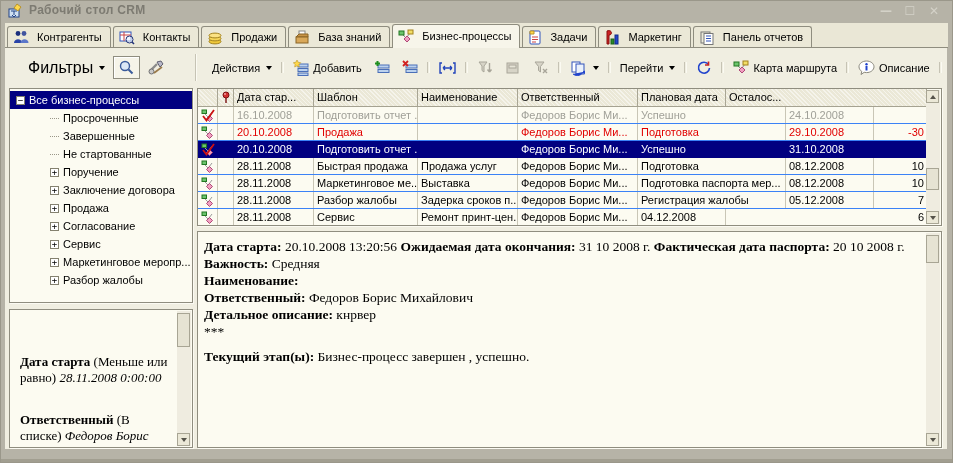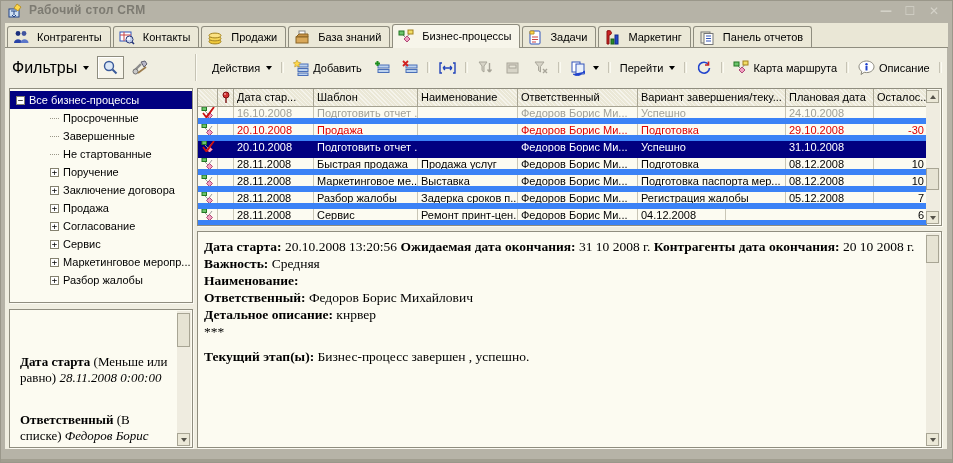--- a/index.html
+++ b/index.html
@@ -26,21 +26,21 @@
          background:#ebe8d7; border:1px solid #8f8d7f; border-bottom:none;
          border-radius:3px 3px 0 0; margin-right:2px; font-size:11px; white-space:nowrap; }
   .tab.active { height:24px; background:#f7f5ea; position:relative; z-index:2; margin-bottom:-1px; padding-bottom:1px; }
   .tab svg { flex:none; }
 
   
   .content { position:absolute; left:4px; top:47px; right:5px; bottom:13px; background:#f0eee1; }
 
   
   .toolbar-row { position:absolute; left:0; right:0; top:0; height:39px; display:flex; align-items:center; }
-  .left-toolbar { width:188px; flex:none; display:flex; align-items:flex-end; gap:3px; padding-left:2px; }
+  .left-toolbar { width:188px; flex:none; display:flex; align-items:flex-end; gap:3px; padding-left:18px; }
   .tool-sep { width:3px; align-self:stretch; margin:6px 2px; border-left:1px solid #c6c3b4; border-right:1px solid #fbfaf2; }
   .main-toolbar { flex:1; display:flex; align-items:center; gap:2px; padding-left:8px; font-size:11px; }
   .tbtn { display:flex; align-items:center; gap:4px; height:23px; padding:0 4px; border:1px solid transparent; cursor:default; white-space:nowrap; }
   .tbtn.pressed { border:1px solid #8f8d7f; background:#f6f4e9; box-shadow:inset 1px 1px 0 #fff; }
   .arrow-down { width:0; height:0; border-left:3px solid transparent; border-right:3px solid transparent; border-top:4px solid #000; margin-left:2px; }
   .tbtn svg{flex:none;}
   .grayed { opacity:.95; }
 
   
   .panel { position:absolute; background:#fcfbf1; border:1px solid #8f8d7f; box-shadow:1px 1px 0 #fbfaf2; }
@@ -77,21 +77,21 @@
   .sc-thumb { position:absolute; left:0; width:13px; background:#e6e3d3; border:1px solid #a8a594; }
   .tri-up { width:0;height:0;border-left:3px solid transparent;border-right:3px solid transparent;border-bottom:4px solid #55534a;}
   .tri-down { width:0;height:0;border-left:3px solid transparent;border-right:3px solid transparent;border-top:4px solid #55534a;}
 
   
   .thead { display:flex; height:18px; background:#ebe8d7;
            background-image:repeating-linear-gradient(45deg, rgba(255,255,255,.5) 0 1px, transparent 1px 3px);
            border-bottom:1px solid #a5a291; font-size:11px; margin-right:14px;}
   .thead .hcell { padding:2px 3px 0 3px; border-right:1px solid #a8a594; overflow:hidden; white-space:nowrap; }
   .tbody { position:absolute; left:0; right:14px; top:18px; bottom:0; overflow:hidden; }
-  .trow { display:flex; height:17px; line-height:16px; font-size:11px; border-bottom:6px solid #3b82f6; }
+  .trow { display:flex; height:17px; line-height:16px; font-size:11px; border-bottom:1px solid #3b82f6; }
   .cell { padding:0 3px; border-right:1px solid #c9c6b6; overflow:hidden; white-space:nowrap; display:flex; align-items:center;}
   .c0{width:20px; flex:none; justify-content:center; padding:0;}
   .c1{width:16px; flex:none;}
   .c2{width:80px; flex:none;}
   .c3{width:104px; flex:none;}
   .c4{width:100px; flex:none;}
   .c5{width:120px; flex:none;}
   .c6{width:148px; flex:none;}
   .c7{width:88px; flex:none;}
   .c8{flex:1; justify-content:flex-end; border-right:none;}
@@ -394,21 +394,20 @@
           <svg width="10" height="13" viewBox="0 0 10 13">
             <circle cx="5" cy="4" r="3" fill="#d23030" stroke="#7a1010"></circle>
             <circle cx="4" cy="3" r="1" fill="#f2a0a0"></circle>
             <path d="M5 7 L5 12" stroke="#7a1010" stroke-width="1.4"></path>
           </svg>
         </div>
         <div class="hcell c2">Дата стар...</div>
         <div class="hcell c3">Шаблон</div>
         <div class="hcell c4">Наименование</div>
         <div class="hcell c5">Ответственный</div>
-        <div class="hcell c6">Вариант завершения/теку...</div>
         <div class="hcell c7">Плановая дата</div>
         <div class="hcell c8">Осталос...</div>
       </div>
       <div class="tbody" id="tbody">
           <div class="trow done">
             <div class="cell c0">
               <svg width="14" height="15" viewBox="0 0 14 15">
                 <path d="M3 5 L7 9 M11 4 L8 8" stroke="#9a9a9a"></path>
                 <rect x="1" y="2" width="4.5" height="3.5" fill="#6cc46c" stroke="#227722"></rect>
                 <path d="M8.5 7.5 l3 3 -3 3 -3-3 z" fill="#f0a0c0" stroke="#b04878"></path>
@@ -533,21 +532,21 @@
           </div>
         <div class="sc-thumb" style="top:78px;height:22px;"></div>
         <div class="sc-btn sc-down">
             <span class="tri-down"></span>
           </div>
       </div>
     </div>
 
     <div class="panel detail-panel">
       <div class="detail-text" id="detail-text">
-          <div class="rich-line"><span class="b">Дата старта:</span><span> 20.10.2008 13:20:56 </span><span class="b">Ожидаемая дата окончания:</span><span> 31 10 2008 г. </span><span class="b">Контрагенты дата окончания:</span><span> 20 10 2008 г.</span></div>
+          <div class="rich-line"><span class="b">Дата старта:</span><span> 20.10.2008 13:20:56 </span><span class="b">Ожидаемая дата окончания:</span><span> 31 10 2008 г. </span><span class="b">Фактическая дата паспорта:</span><span> 20 10 2008 г.</span></div>
           <div class="rich-line"><span class="b">Важность:</span><span> Средняя</span></div>
           <div class="rich-line"><span class="b">Наименование:</span></div>
           <div class="rich-line"><span class="b">Ответственный:</span><span> Федоров Борис Михайлович</span></div>
           <div class="rich-line"><span class="b">Детальное описание:</span><span> кнрвер</span></div>
           <div class="rich-line"><span>***</span></div>
           <div class="rich-line"><span class="b">Текущий этап(ы):</span><span> Бизнес-процесс завершен , успешно.</span></div>
         </div>
       <div class="vscroll">
         <div class="sc-thumb" style="top:2px;height:28px;"></div>
         <div class="sc-btn sc-down">

